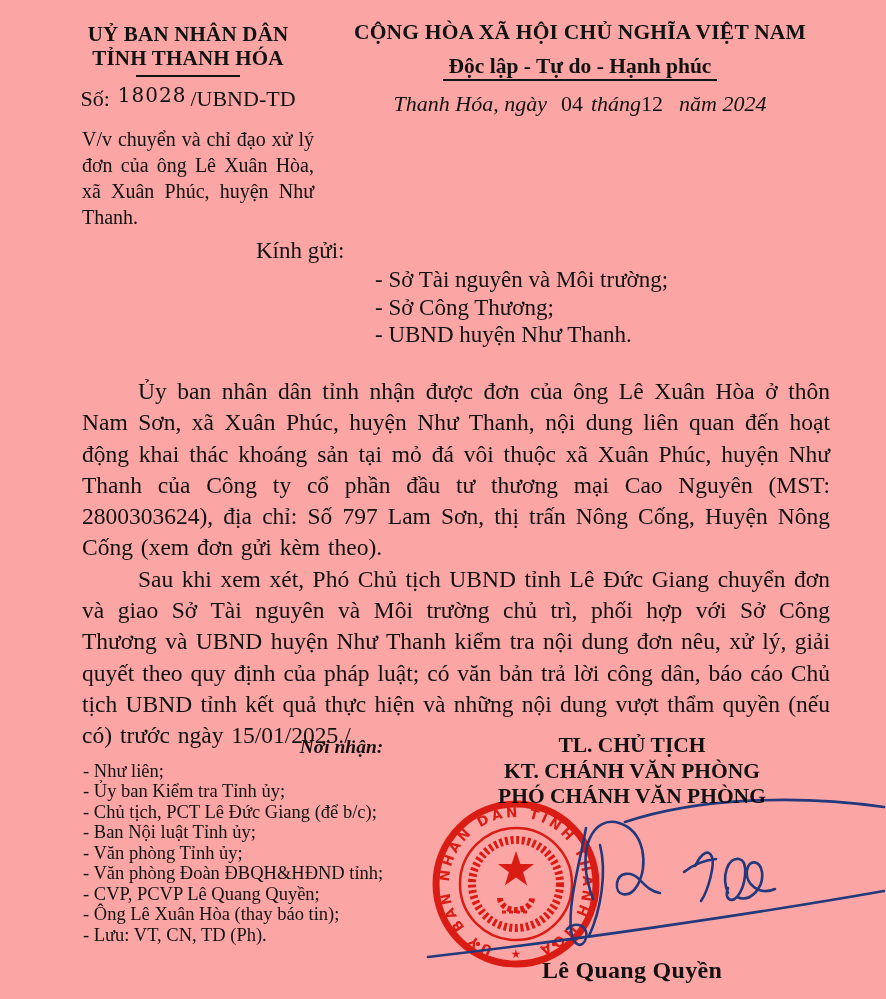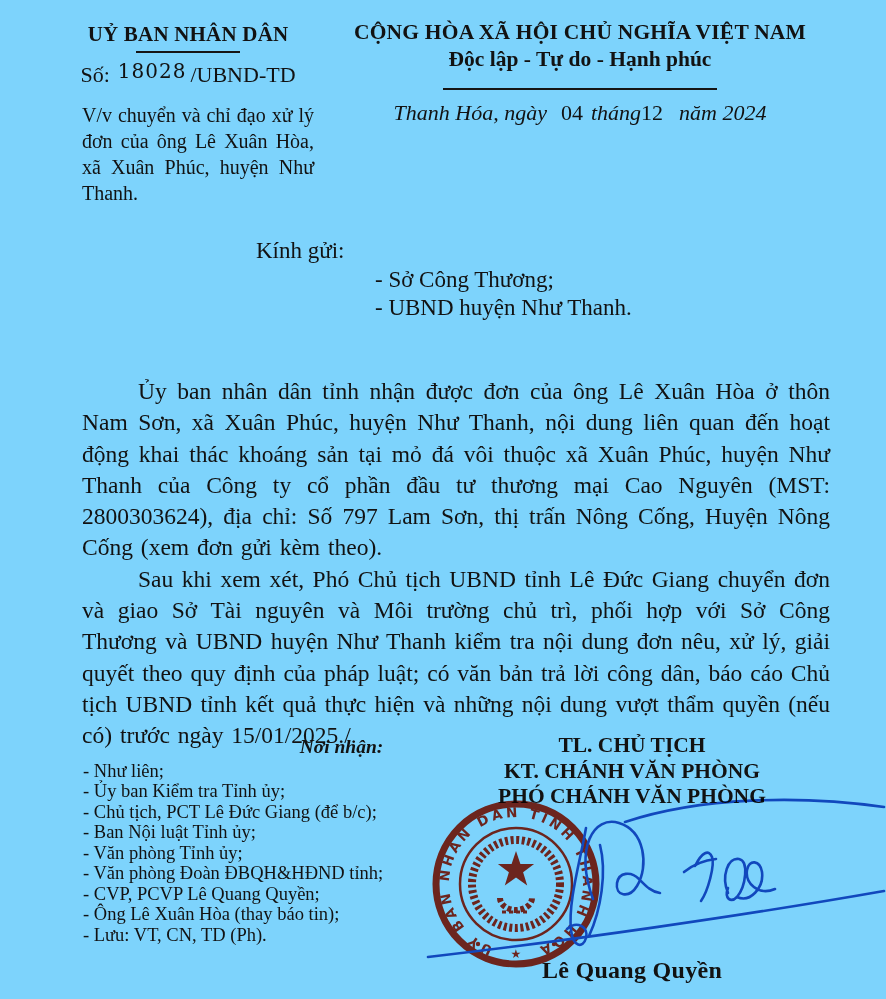--- a/index.html
+++ b/index.html
@@ -1,21 +1,21 @@
 <!DOCTYPE html>
 <html><head>
 <meta charset="utf-8">
 <style>
   * { box-sizing: border-box; }
   html, body { margin: 0; padding: 0; background: #ffffff; }
   .page {
     position: relative;
     width: 886px;
     height: 999px;
-    background: #7dd3fc;
+    background: #fca5a5;
     font-family: "Liberation Serif", "DejaVu Serif", serif;
     color: #121212;
     overflow: hidden;
   }
   
   .issuer-block {
     position: absolute; left: 58px; top: 22px; width: 260px;
     text-align: center;
   }
   .issuer-name { font-weight: bold; font-size: 21px; line-height: 24px; letter-spacing: .2px; }
@@ -31,21 +31,21 @@
     font-size: 20px; line-height: 26px; text-align: justify;
   }
   
   .national-block {
     position: absolute; left: 345px; top: 20px; width: 470px;
     text-align: center;
   }
   .motto1 { font-weight: bold; font-size: 21.5px; line-height: 25px; letter-spacing: .2px; }
   .motto2 {
     display: inline-block; font-weight: bold; font-size: 21.5px;
-    border-bottom: 2px solid #151515; padding: 1px 6px 16px; margin-top: 1px;
+    border-bottom: 2px solid #151515; padding: 1px 6px 0; margin-top: 8px;
   }
   .dateline { margin-top: 10px; font-style: italic; font-size: 22px; white-space: nowrap; }
   .dateline .num { font-style: normal; }
   .g14 { display: inline-block; width: 14px; }
   .g8  { display: inline-block; width: 8px; }
   .g16 { display: inline-block; width: 16px; }
   
   .kinh-gui { position: absolute; left: 256px; top: 238px; font-size: 23px; }
   .recipient-list { position: absolute; left: 375px; top: 266px; font-size: 23px; line-height: 27.5px; }
   
@@ -69,33 +69,35 @@
     mix-blend-mode: multiply; pointer-events: none;
   }
 </style>
 </head>
 <body>
 
 <div class="page">
 
   <div class="issuer-block">
     <div class="issuer-name">UỶ BAN NHÂN DÂN</div>
+    <div class="issuer-name">TỈNH THANH HÓA</div>
     <div class="issuer-rule"></div>
     <div class="doc-number"><span>Số:</span><span class="stamped">18028</span><span>/UBND-TD</span></div>
     <div class="subject">V/v chuyển và chỉ đạo xử lý đơn của ông Lê Xuân Hòa, xã Xuân Phúc, huyện Như Thanh.</div>
   </div>
 
   <div class="national-block">
     <div class="motto1">CỘNG HÒA XÃ HỘI CHỦ NGHĨA VIỆT NAM</div>
     <div><span class="motto2">Độc lập - Tự do - Hạnh phúc</span></div>
     <div class="dateline"><span>Thanh Hóa, ngày</span><span class="g14"></span><span class="num">04</span><span class="g8"></span><span>tháng</span><span class="num">12</span><span class="g16"></span><span>năm</span> <span>2024</span></div>
   </div>
 
   <div class="kinh-gui">Kính gửi:</div>
   <div class="recipient-list">
+    <div>- Sở Tài nguyên và Môi trường;</div>
     <div>- Sở Công Thương;</div>
     <div>- UBND huyện Như Thanh.</div>
   </div>
 
   <div class="doc-body">
     <p>Ủy ban nhân dân tỉnh nhận được đơn của ông Lê Xuân Hòa ở thôn Nam Sơn, xã Xuân Phúc, huyện Như Thanh, nội dung liên quan đến hoạt động khai thác khoáng sản tại mỏ đá vôi thuộc xã Xuân Phúc, huyện Như Thanh của Công ty cổ phần đầu tư thương mại Cao Nguyên (MST: 2800303624), địa chỉ: Số 797 Lam Sơn, thị trấn Nông Cống, Huyện Nông Cống (xem đơn gửi kèm theo).</p>
     <p>Sau khi xem xét, Phó Chủ tịch UBND tỉnh Lê Đức Giang chuyển đơn và giao Sở Tài nguyên và Môi trường chủ trì, phối hợp với Sở Công Thương và UBND huyện Như Thanh kiểm tra nội dung đơn nêu, xử lý, giải quyết theo quy định của pháp luật; có văn bản trả lời công dân, báo cáo Chủ tịch UBND tỉnh kết quả thực hiện và những nội dung vượt thẩm quyền (nếu có) trước ngày 15/01/2025./.</p>
   </div>
 
   <div class="noi-nhan">

